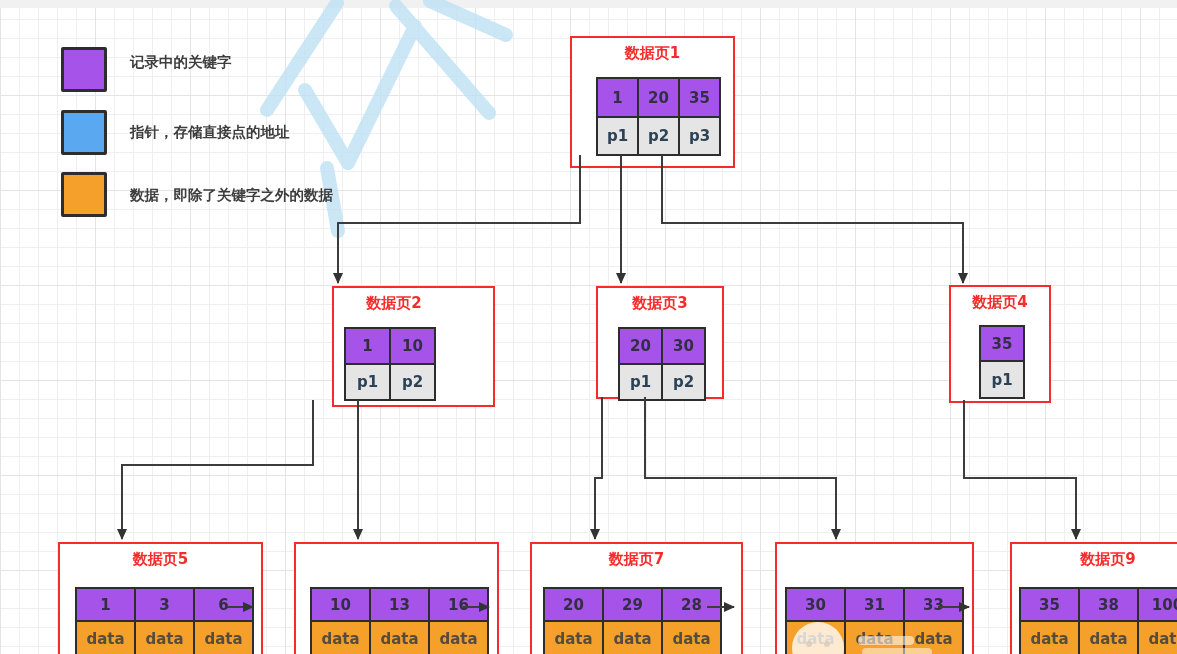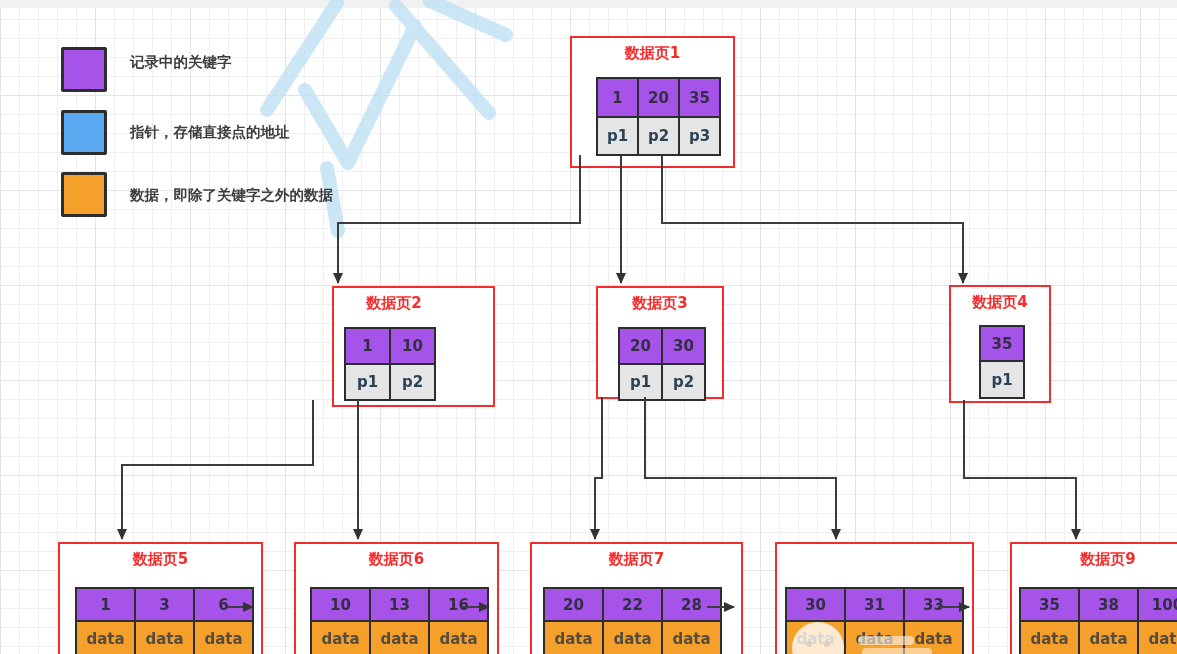--- a/index.html
+++ b/index.html
@@ -131,41 +131,40 @@
       </div>
       <div class="row">
         <div class="cell data c61b">data</div>
         <div class="cell data c61b">data</div>
         <div class="cell data c61b">data</div>
       </div>
     </div>
   </div>
 
   <div class="pnode" style="left:258px;top:542px;width:205px;height:128px;">
-    <div class="ptitle">数据页6</div>
     <div class="grid" style="left:14px;top:43px;">
       <div class="row">
         <div class="cell key c61">10</div>
         <div class="cell key c61">13</div>
         <div class="cell key c61">16</div>
       </div>
       <div class="row">
         <div class="cell data c61b">data</div>
         <div class="cell data c61b">data</div>
         <div class="cell data c61b">data</div>
       </div>
     </div>
   </div>
 
   <div class="pnode" style="left:494px;top:542px;width:213px;height:128px;">
     <div class="ptitle">数据页7</div>
     <div class="grid" style="left:11px;top:43px;">
       <div class="row">
         <div class="cell key c61">20</div>
-        <div class="cell key c61">22</div>
+        <div class="cell key c61">29</div>
         <div class="cell key c61">28</div>
       </div>
       <div class="row">
         <div class="cell data c61b">data</div>
         <div class="cell data c61b">data</div>
         <div class="cell data c61b">data</div>
       </div>
     </div>
   </div>
 

